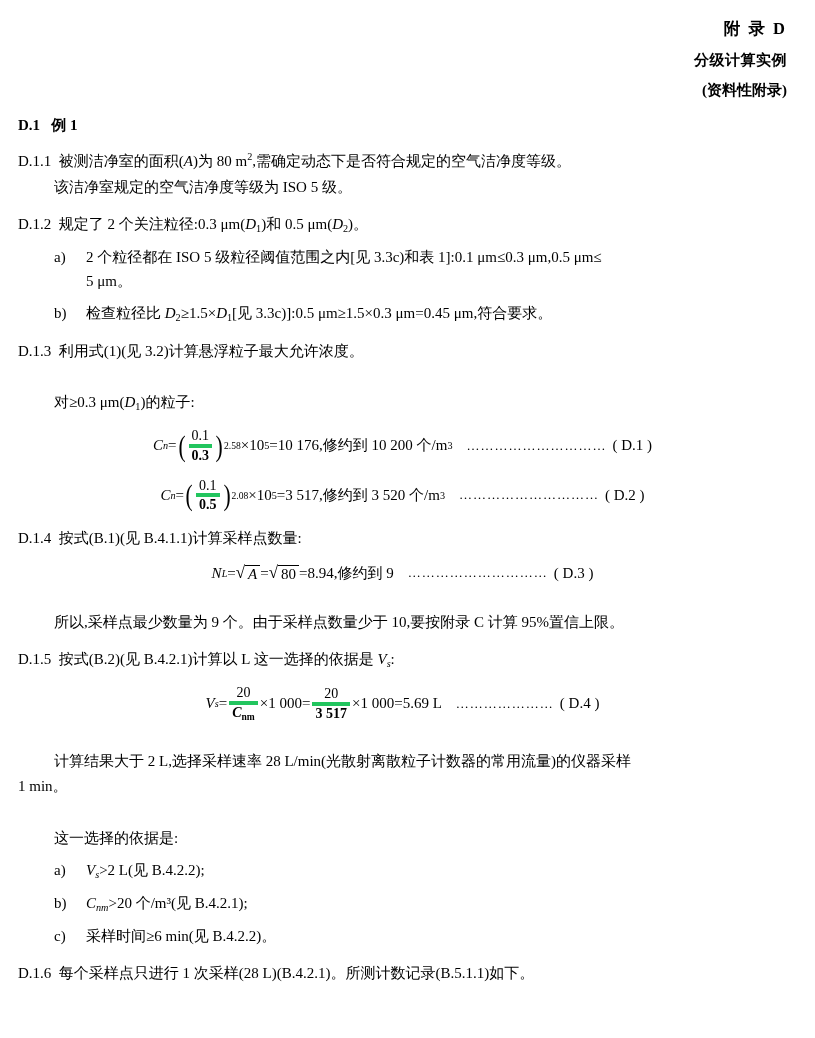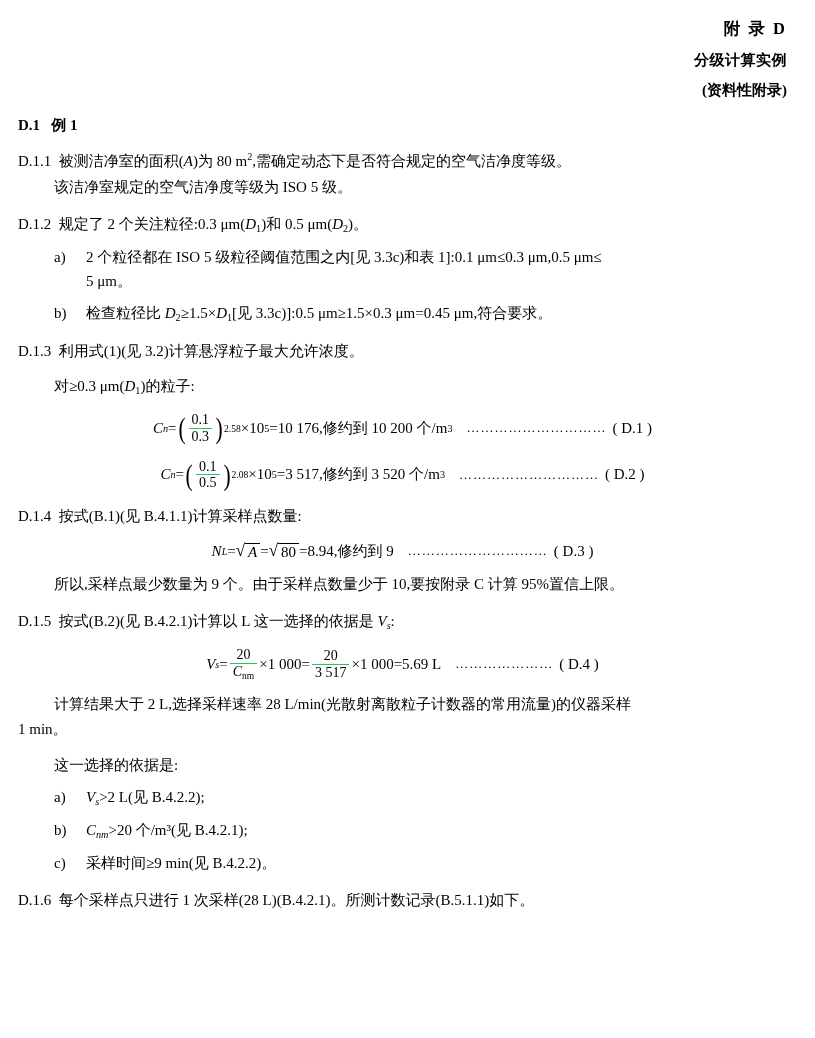--- a/index.html
+++ b/index.html
@@ -74,21 +74,21 @@
     align-items: flex-start;
   }
   .sub .lbl {
     width: 32px;
     flex: 0 0 32px;
   }
   .sub .txt {
     flex: 1;
   }
   .para {
-    margin-top: 12px;
+    margin-top: 28px;
     margin-left: 36px;
     line-height: 1.55;
     font-size: 15px;
   }
   .para.noind {
     margin-left: 0;
   }
   .formula-row {
     display: flex;
     align-items: center;
@@ -126,22 +126,23 @@
   .frac {
     display: inline-flex;
     flex-direction: column;
     align-items: center;
     vertical-align: middle;
     margin: 0 2px;
     font-size: 14px;
     line-height: 1.12;
   }
   .frac .den {
-    border-top: 1px solid #22c55e;
+    border-top: 4px solid #22c55e;
     padding: 0 3px;
+    font-weight: bold;
   }
   .frac .numr {
     padding: 0 3px;
   }
   .paren-big {
     display: inline-flex;
     align-items: center;
     font-size: 30px;
     line-height: 0.8;
     font-family: "Liberation Serif", "DejaVu Serif", serif;
@@ -310,21 +311,21 @@
     <div class="sub">
       <span class="lbl">a)</span>
       <span class="txt"><span class="it">V</span><sub class="it">s</sub><span>&gt;2 L(见 B.4.2.2);</span></span>
     </div>
     <div class="sub">
       <span class="lbl">b)</span>
       <span class="txt"><span class="it">C</span><sub class="it">nm</sub><span>&gt;20 个/m³(见 B.4.2.1);</span></span>
     </div>
     <div class="sub">
       <span class="lbl">c)</span>
-      <span class="txt">采样时间≥9 min(见 B.4.2.2)。</span>
+      <span class="txt">采样时间≥6 min(见 B.4.2.2)。</span>
     </div>
 
     <div class="clause">
       <span class="num">D.1.6</span>&nbsp;&nbsp;<span>每个采样点只进行 1 次采样(28 L)(B.4.2.1)。所测计数记录(B.5.1.1)如下。</span>
     </div>
 
   </div>
 </div>
 
 </body></html>

